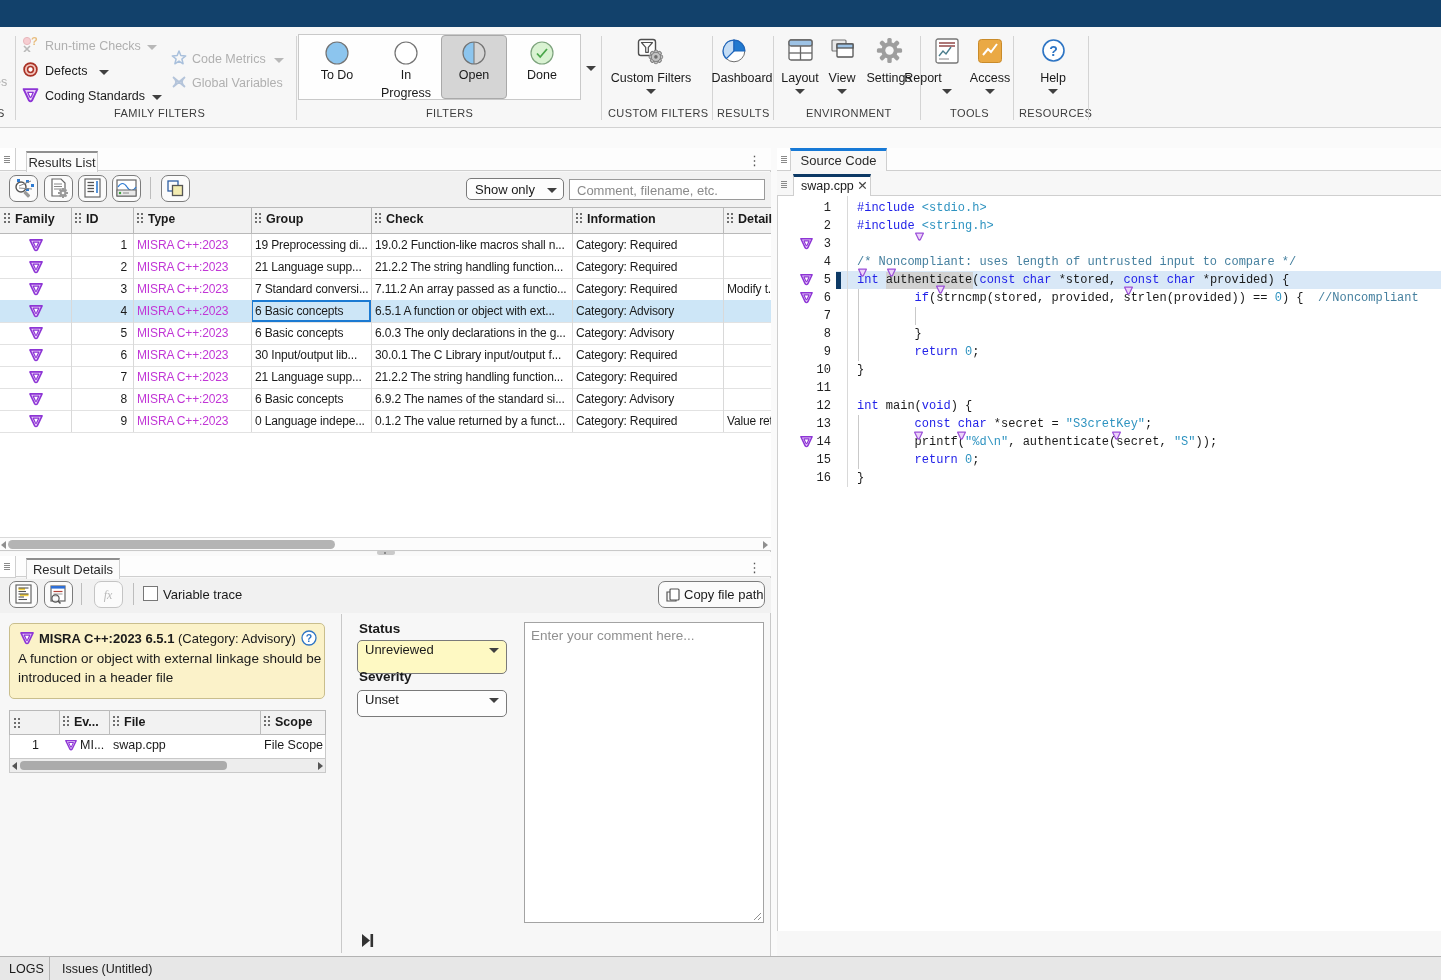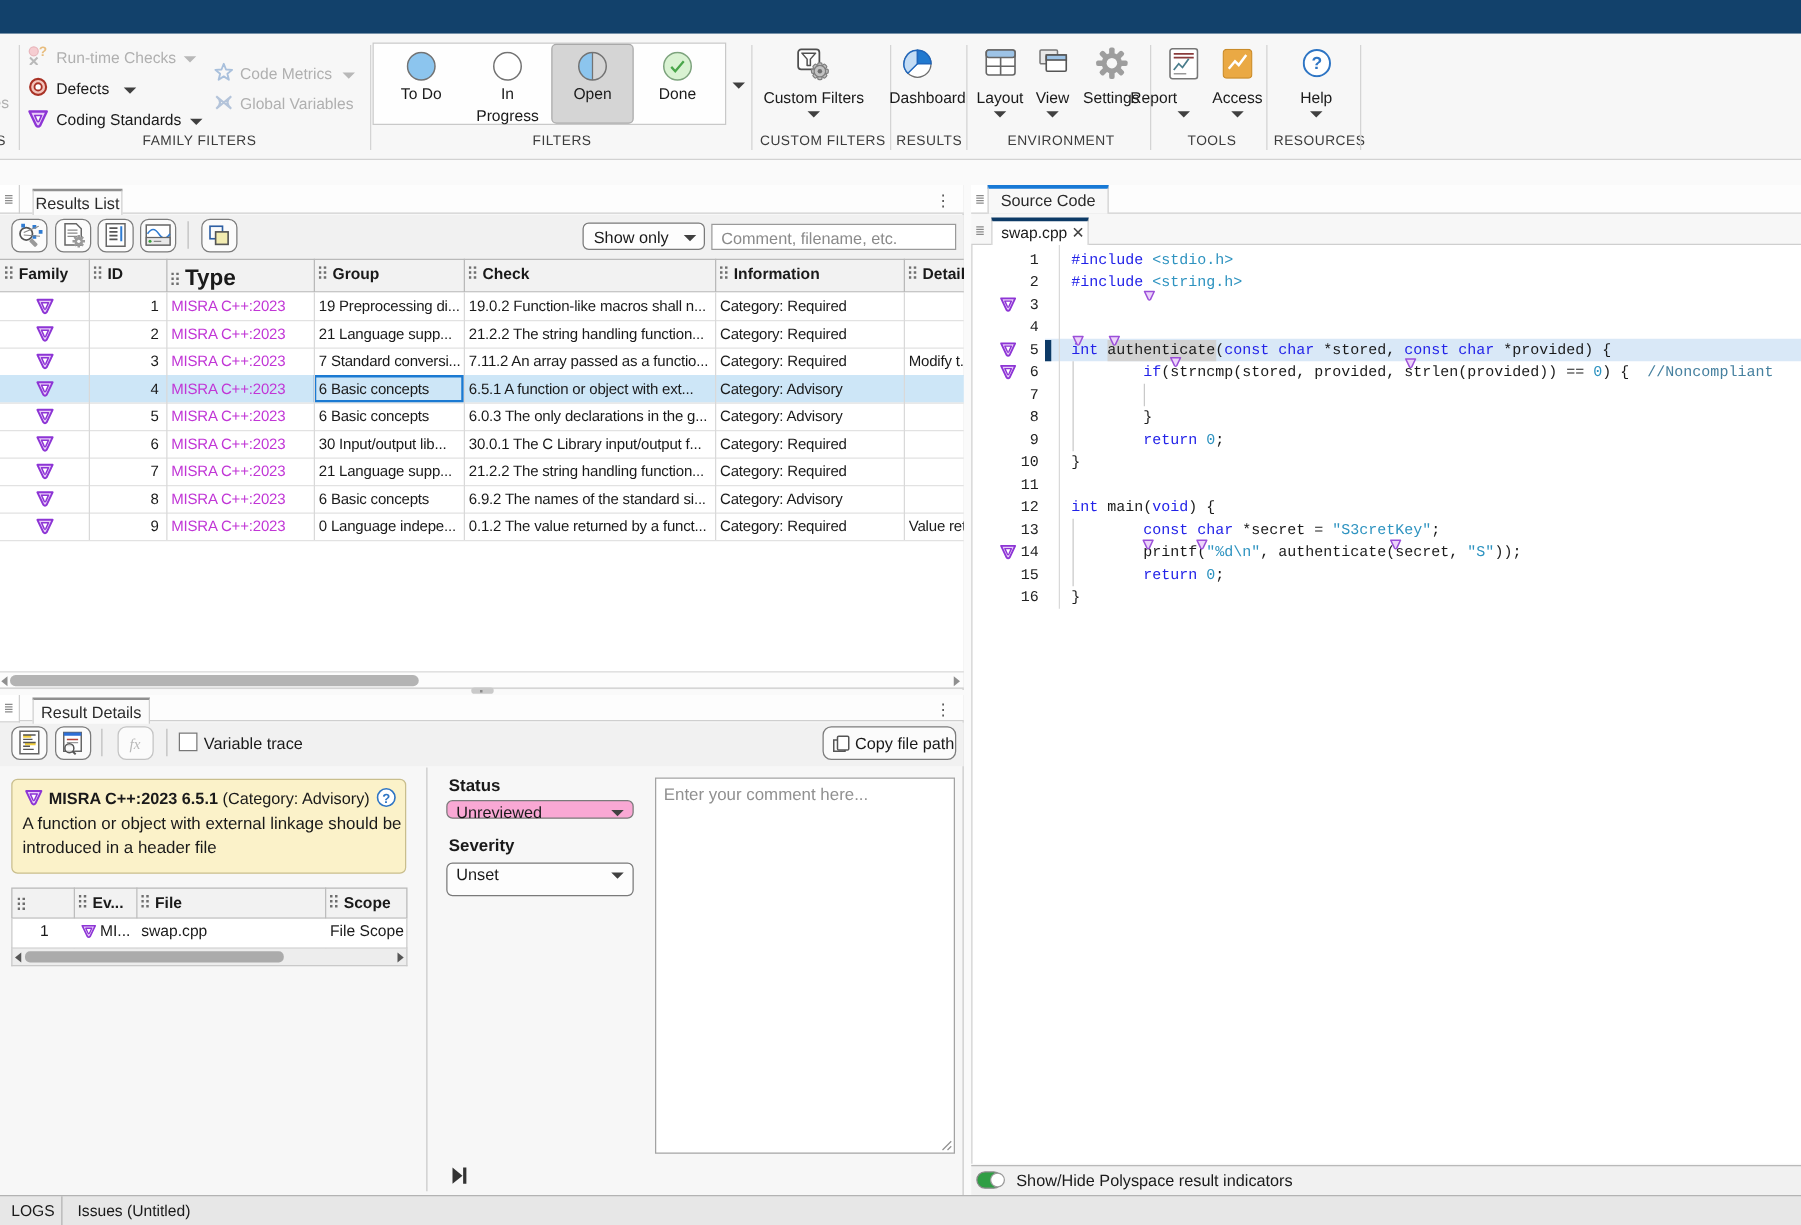--- a/index.html
+++ b/index.html
@@ -284,21 +284,21 @@
   <div class="abs" style="left:75px;top:64px;font-size:12.5px;font-weight:bold;white-space:nowrap"><svg class="hdots" width="7" height="11" viewBox="0 0 7 11">
           <g fill="#6e6e6e">
             <rect x="0" y="0" width="2" height="2"></rect>
             <rect x="4" y="0" width="2" height="2"></rect>
             <rect x="0" y="4" width="2" height="2"></rect>
             <rect x="4" y="4" width="2" height="2"></rect>
             <rect x="0" y="8" width="2" height="2"></rect>
             <rect x="4" y="8" width="2" height="2"></rect>
           </g>
         </svg>ID</div>
-  <div class="abs" style="left:137px;top:64px;font-size:18px;font-weight:bold;white-space:nowrap"><svg class="hdots" width="7" height="11" viewBox="0 0 7 11">
+  <div class="abs" style="left:137px;top:64px;font-size:12px;font-weight:bold;white-space:nowrap"><svg class="hdots" width="7" height="11" viewBox="0 0 7 11">
           <g fill="#6e6e6e">
             <rect x="0" y="0" width="2" height="2"></rect>
             <rect x="4" y="0" width="2" height="2"></rect>
             <rect x="0" y="4" width="2" height="2"></rect>
             <rect x="4" y="4" width="2" height="2"></rect>
             <rect x="0" y="8" width="2" height="2"></rect>
             <rect x="4" y="8" width="2" height="2"></rect>
           </g>
         </svg>Type</div>
   <div class="abs" style="left:255px;top:64px;font-size:12.5px;font-weight:bold;white-space:nowrap"><svg class="hdots" width="7" height="11" viewBox="0 0 7 11">
@@ -592,21 +592,21 @@
   <div class="abs" style="left:264px;top:182px;font-size:12.5px">File Scope</div>
   </div>
 
   <div class="abs" style="left:9px;top:203px;width:317px;height:14px;background:#ededed;border:1px solid #c9c9c9;border-top:none">
     <div class="abs" style="left:2px;top:3px;width:0;height:0;border-top:4px solid transparent;border-bottom:4px solid transparent;border-right:5px solid #555"></div>
     <div class="abs" style="left:10px;top:2px;width:207px;height:9px;background:#ababab;border-radius:4px"></div>
     <div class="abs" style="left:308px;top:3px;width:0;height:0;border-top:4px solid transparent;border-bottom:4px solid transparent;border-left:5px solid #555"></div>
   </div>
 
   <div class="abs" style="left:359px;top:65px;font-size:13.5px;font-weight:bold">Status</div>
-  <div class="abs" style="left:357px;top:84px;width:150px;height:15px;border:1px solid #7a7a7a;border-radius:5px;background:#f9a8d4">
+  <div class="abs" style="left:357px;top:84px;width:150px;height:34px;border:1px solid #7a7a7a;border-radius:5px;background:#fef9c3">
     <div class="abs" style="left:7px;top:1px;font-size:13px">Unreviewed</div>
     <div class="caret" style="left:131px;top:7px"></div>
   </div>
   <div class="abs" style="left:359px;top:113px;font-size:13.5px;font-weight:bold">Severity</div>
   <div class="abs" style="left:357px;top:134px;width:150px;height:27px;border:1px solid #7a7a7a;border-radius:5px;background:#fdfdfd">
     <div class="abs" style="left:7px;top:1px;font-size:13px">Unset</div>
     <div class="caret" style="left:131px;top:7px"></div>
   </div>
 
   <div class="abs" style="left:524px;top:66px;width:240px;height:301px;background:#fff;border:1px solid #a3a3a3">
@@ -651,20 +651,21 @@
   <div class="abs" style="left:70px;top:48px;width:1px;height:291px;background:#d9d9d9"></div>
   <div class="abs" style="left:81px;top:141px;width:1px;height:72px;background:#c9c9c9"></div>
   <div class="abs" style="left:138px;top:159px;width:1px;height:18px;background:#c9c9c9"></div>
   <div class="abs" style="left:81px;top:267px;width:1px;height:54px;background:#c9c9c9"></div>
   <div class="lnum" style="left:16px;top:51px">1</div>
   <div class="codeline mono" style="top:51px"><span class="kw">#include</span> <span class="st">&lt;stdio.h&gt;</span></div>
   <div class="lnum" style="left:16px;top:69px">2</div>
   <div class="codeline mono" style="top:69px"><span class="kw">#include</span> <span class="st">&lt;string.h&gt;</span></div>
   <div class="lnum" style="left:16px;top:87px">3</div>
   <div class="lnum" style="left:16px;top:105px">4</div>
+  <div class="codeline mono" style="top:105px"><span class="cm">/* Noncompliant: uses length of untrusted input to compare */</span></div>
   <div class="lnum" style="left:16px;top:123px">5</div>
   <div class="codeline mono" style="top:123px"><span class="kw">int</span> authenticate(<span class="kw">const char</span> *stored, <span class="kw">const char</span> *provided) {</div>
   <div class="lnum" style="left:16px;top:141px">6</div>
   <div class="codeline mono" style="top:141px">        <span class="kw">if</span>(strncmp(stored, provided, strlen(provided)) == <span class="st">0</span>) {  <span class="cm">//Noncompliant</span></div>
   <div class="lnum" style="left:16px;top:159px">7</div>
   <div class="lnum" style="left:16px;top:177px">8</div>
   <div class="codeline mono" style="top:177px">        }</div>
   <div class="lnum" style="left:16px;top:195px">9</div>
   <div class="codeline mono" style="top:195px">        <span class="kw">return</span> <span class="st">0</span>;</div>
   <div class="lnum" style="left:16px;top:213px">10</div>
@@ -716,24 +717,19 @@
       </svg></div>
   <div class="abs" style="left:179px;top:280px;width:11px;height:9px"><svg width="11" height="9" viewBox="0 0 16 15">
         <path d="M1.5 2 h13 l-5 10.5 q-1.5 1.8 -3 0 Z" fill="#ecd4f9" stroke="#9b4fd9" stroke-width="2" stroke-linejoin="round"></path>
       </svg></div>
   <div class="abs" style="left:334px;top:280px;width:11px;height:9px"><svg width="11" height="9" viewBox="0 0 16 15">
         <path d="M1.5 2 h13 l-5 10.5 q-1.5 1.8 -3 0 Z" fill="#ecd4f9" stroke="#9b4fd9" stroke-width="2" stroke-linejoin="round"></path>
       </svg></div>
 <div class="abs" style="left:0;top:47px;width:16px;height:1px;background:#cfcfcf"></div>
   <div class="abs" style="left:94px;top:47px;width:570px;height:1px;background:#cfcfcf"></div>
 
-  <div class="abs" style="left:0;top:784px;width:664px;height:24px;background:#f1f1f1;border-top:1px solid #b9b9b9">
-    <div class="abs" style="left:4px;top:4px;width:21px;height:14px;border-radius:7px;background:#2f9e44;border:1px solid #8a8a8a"></div>
-    <div class="abs" style="left:15px;top:5px;width:12px;height:12px;border-radius:50%;background:#fff;border:1px solid #9a9a9a"></div>
-    <div class="abs" style="left:36px;top:4px;font-size:13px;color:#1a1a1a">Show/Hide Polyspace result indicators</div>
-  </div>
 </div>
 
 <div class="abs" style="left:0;top:956px;width:1441px;height:24px;background:#e7e7e7;border-top:1px solid #b3b3b3">
   <div class="abs" style="left:9px;top:5px;font-size:12.5px;color:#1a1a1a">LOGS</div>
   <div class="abs" style="left:49px;top:0;width:1px;height:23px;background:#b3b3b3"></div>
   <div class="abs" style="left:62px;top:5px;font-size:12.5px;color:#1a1a1a">Issues (Untitled)</div>
 </div>
 
 </body></html>

